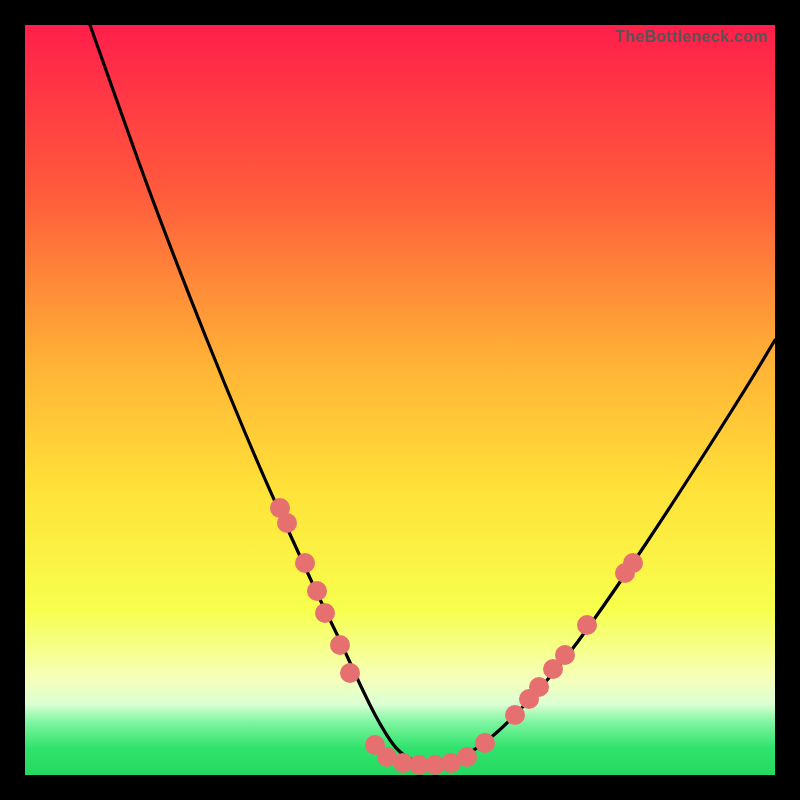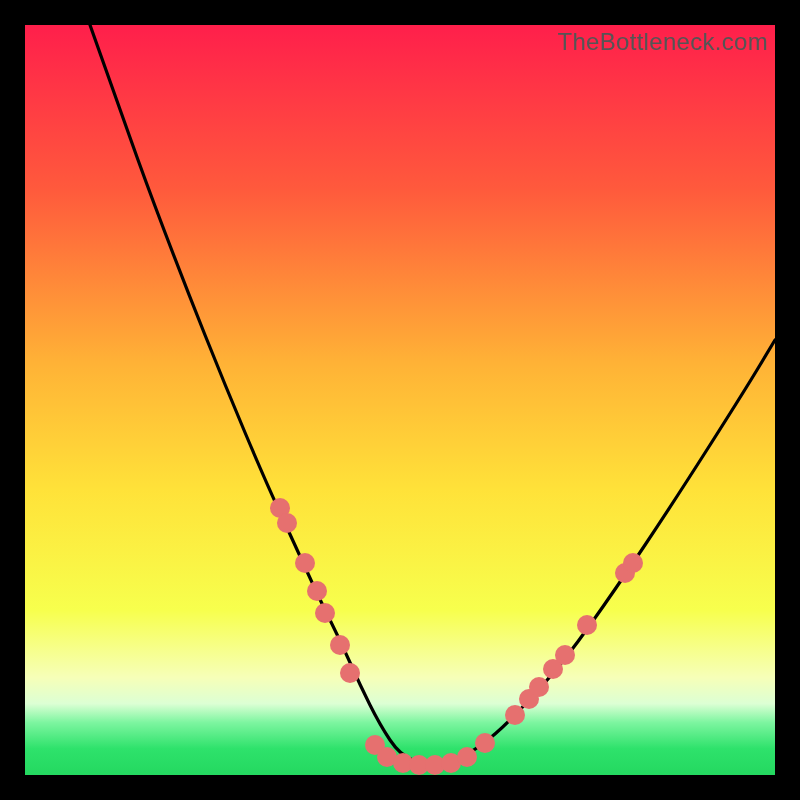--- a/index.html
+++ b/index.html
@@ -26,22 +26,22 @@
   }
   .gradient {
     position: absolute;
     inset: 0;
   }
   .watermark {
     position: absolute;
     top: 28px;
     right: 32px;
     color: #555;
-    font-weight: normal;
-    font-size: 24px;
+    font-weight: bold;
+    font-size: 16px;
     letter-spacing: 0.3px;
   }
   svg.curves {
     position: absolute;
     inset: 0;
     width: 100%;
     height: 100%;
   }
   .dots circle {
     fill: #e6706f;

